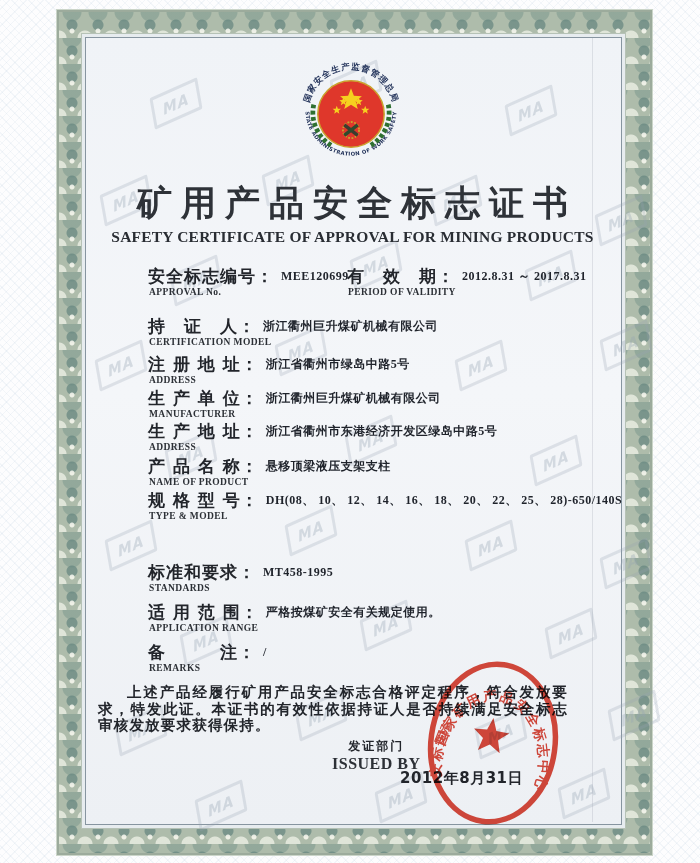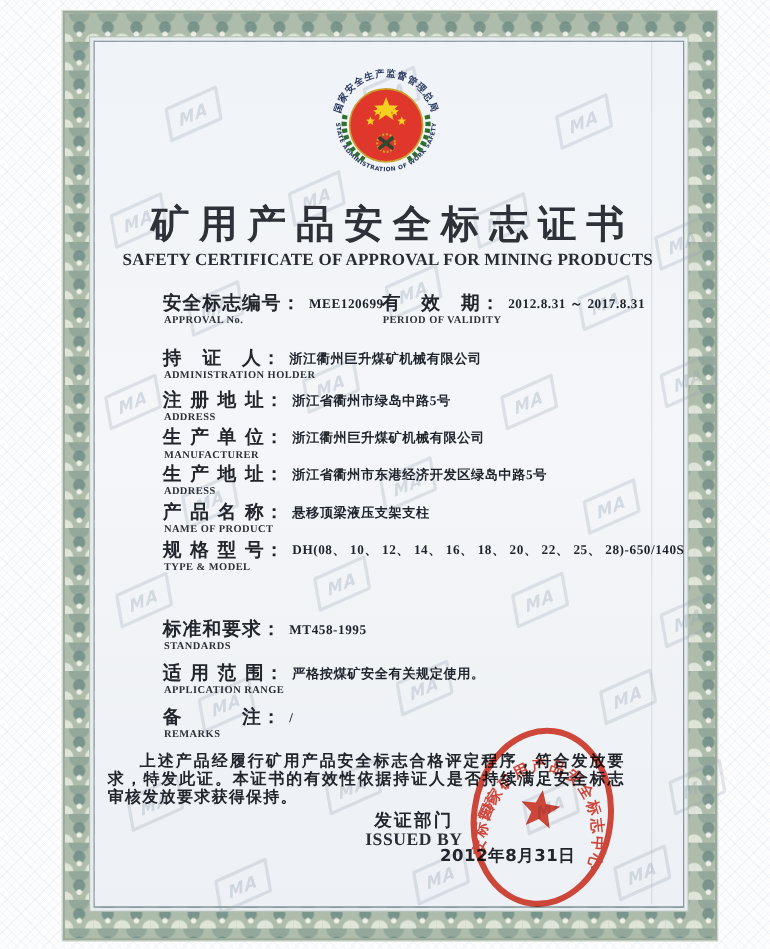--- a/index.html
+++ b/index.html
@@ -77,21 +77,21 @@
     position:absolute;left:1px;top:21px;white-space:nowrap;
     font-family:"Liberation Serif","DejaVu Serif",serif;
     font-size:9.5px;font-weight:600;color:#2c3036;letter-spacing:.4px;
   }
   .statement{
     position:absolute;left:98px;top:684px;width:470px;
     font-size:14.5px;font-weight:bold;color:#22252b;
     line-height:16.5px;letter-spacing:1.2px;text-indent:2em;text-align:justify;
   }
   .issued{position:absolute;left:332px;top:737px;text-align:center;}
-  .issued .zh{font-size:16px;font-weight:bold;letter-spacing:2px;color:#22252b;line-height:18px;}
+  .issued .zh{font-size:12px;font-weight:bold;letter-spacing:2px;color:#22252b;line-height:18px;}
   .issued .en{
     font-family:"Liberation Serif","DejaVu Serif",serif;
     font-size:16px;font-weight:600;color:#2c3036;letter-spacing:.5px;
   }
   .issue-date{
     position:absolute;left:400px;top:769px;
     font-size:15px;font-weight:bold;color:#22252b;letter-spacing:.5px;
   }
   .seal{
     position:absolute;left:423px;top:657px;z-index:3;
@@ -184,21 +184,21 @@
         <span class="value">2012.8.31 ～ 2017.8.31</span>
       </div>
       <div class="en-label">PERIOD OF VALIDITY</div>
     </div>
 
     <div class="row" style="top:316px">
       <div class="main">
         <span class="zh-label">持　证　人：</span>
         <span class="value">浙江衢州巨升煤矿机械有限公司</span>
       </div>
-      <div class="en-label">ADMINISTRATION HOLDER</div>
+      <div class="en-label">CERTIFICATION MODEL</div>
     </div>
     <div class="row" style="top:354px">
       <div class="main">
         <span class="zh-label">注 册 地 址：</span>
         <span class="value">浙江省衢州市绿岛中路5号</span>
       </div>
       <div class="en-label">ADDRESS</div>
     </div>
     <div class="row" style="top:388px">
       <div class="main">

